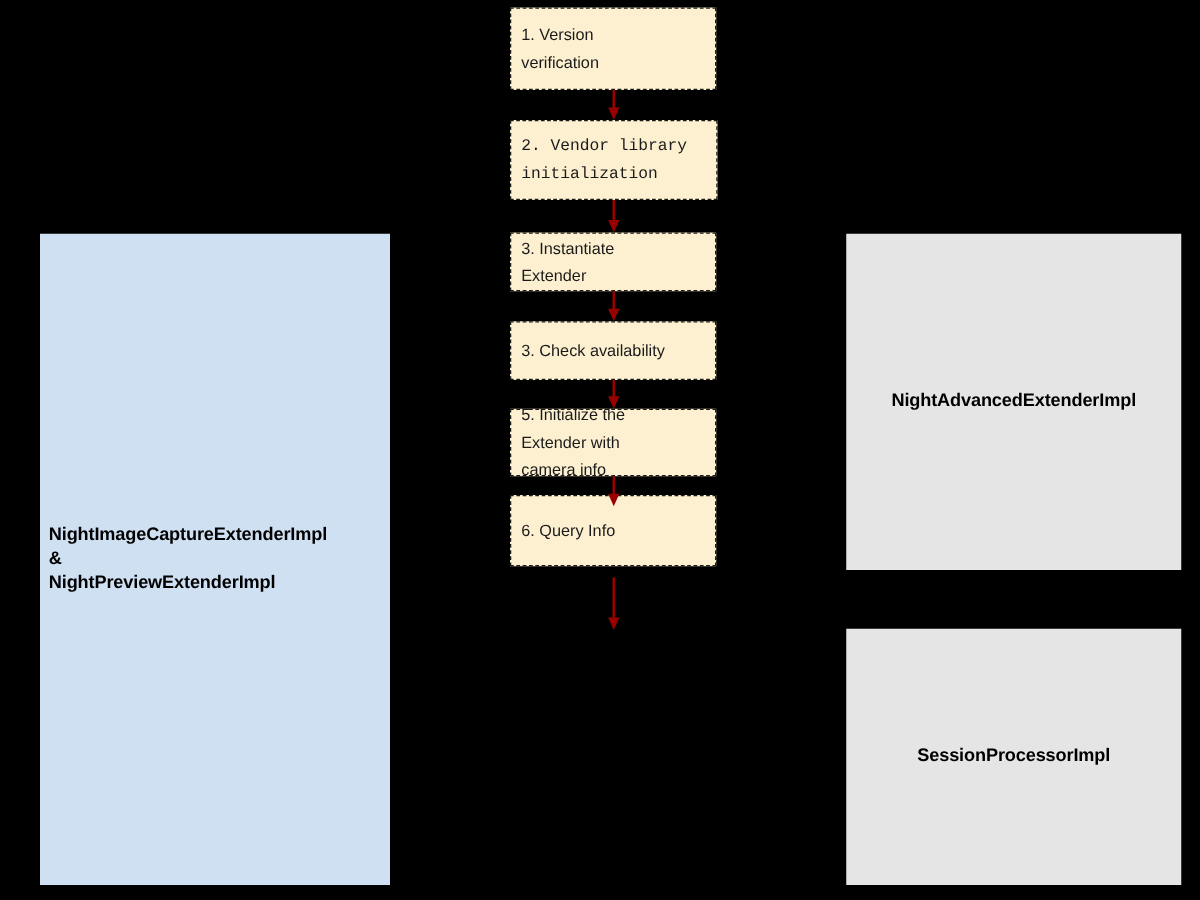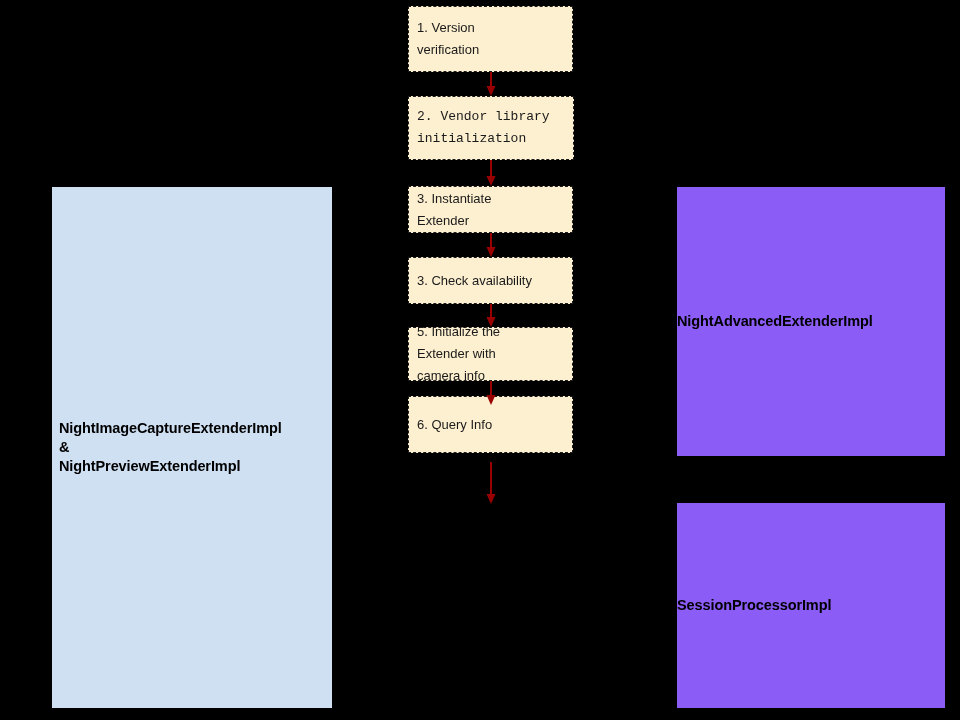--- a/index.html
+++ b/index.html
@@ -37,23 +37,23 @@
     font-weight: bold;
     color: #000000;
     line-height: 19px;
     text-align: left;
     white-space: pre-line;
     letter-spacing: -0.1px;
   }
 
   
   .group-green {
-    background: #8b5cf6;
+    background: #e5e5e5;
     border: 0;
-    align-items: flex-start;
+    align-items: center;
   }
   .group-green .label {
     font-size: 14.5px;
     font-weight: bold;
     color: #000000;
     line-height: 19px;
     text-align: center;
     letter-spacing: -0.1px;
   }
 
@@ -83,21 +83,21 @@
   }
   .connector polygon {
     fill: #990000;
   }
 </style>
 </head>
 <body>
 
 <div id="canvas">
 
-  <div class="node group-blue" style="left:32px; top:187px; width:280px; height:521px;margin-left:20px;">
+  <div class="node group-blue" style="left:32px; top:187px; width:280px; height:521px;">
     <div class="label">NightImageCaptureExtenderImpl
 &amp;
 NightPreviewExtenderImpl</div>
   </div>
 
   <div class="node group-green" style="left:677px; top:187px; width:268px; height:269px;">
     <div class="label">NightAdvancedExtenderImpl</div>
   </div>
 
   <div class="node group-green" style="left:677px; top:503px; width:268px; height:205px;">

